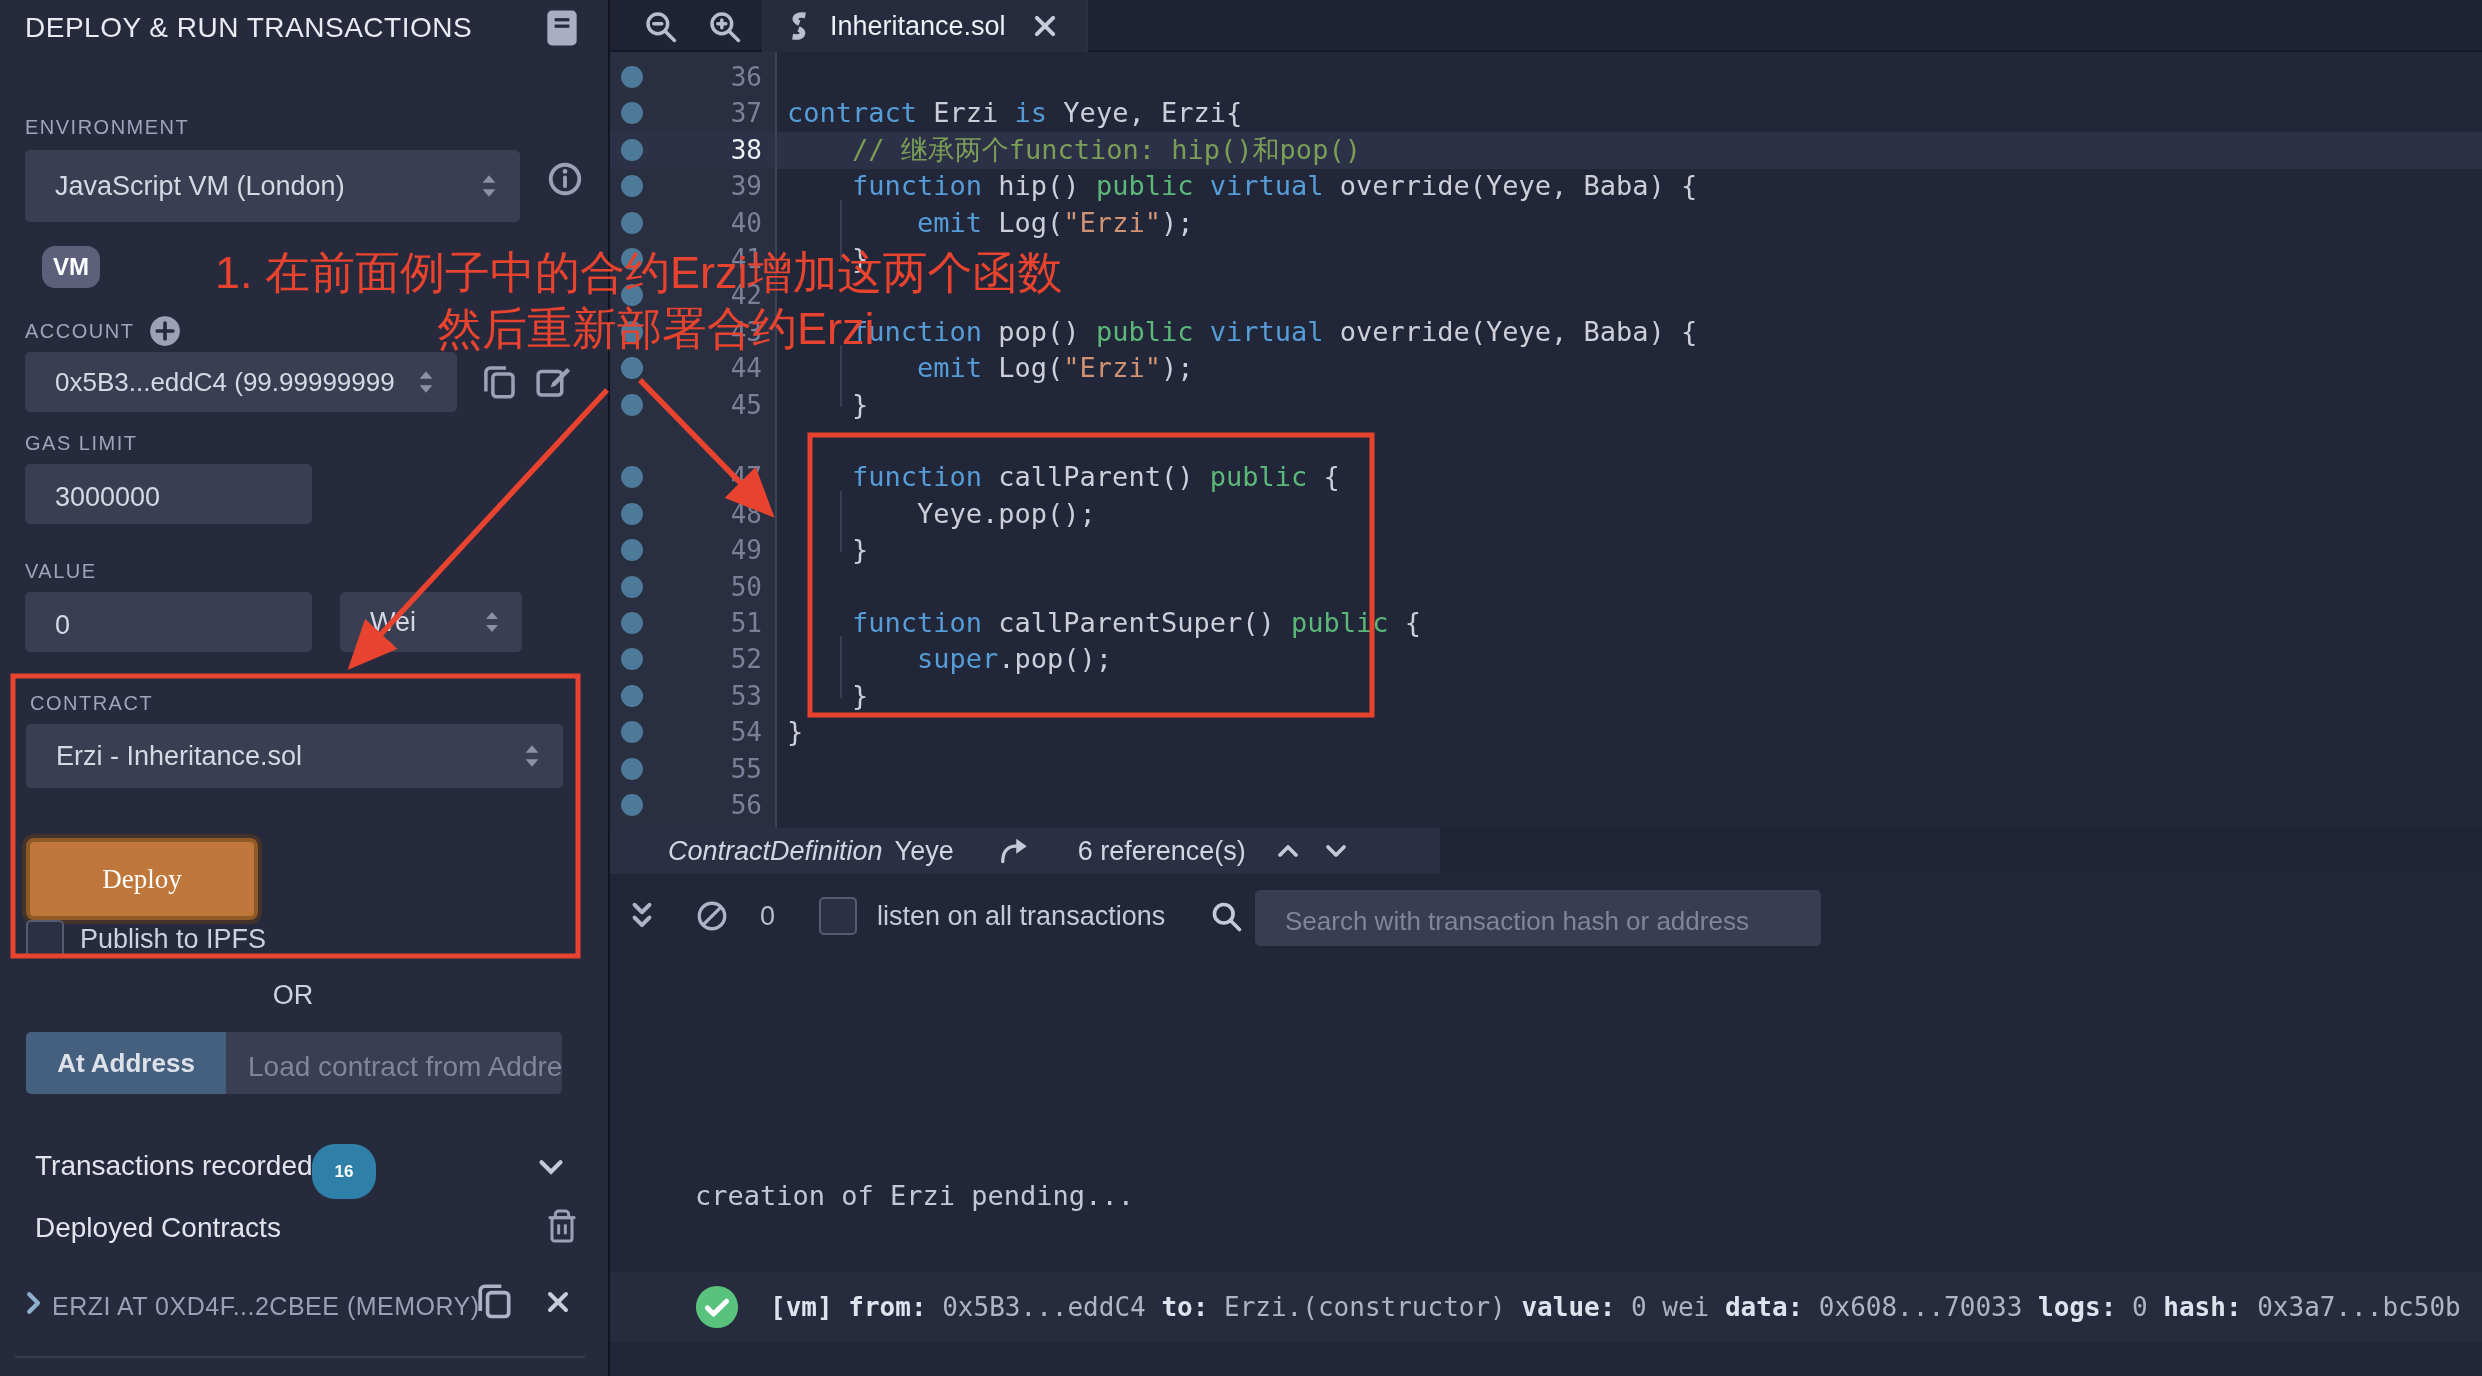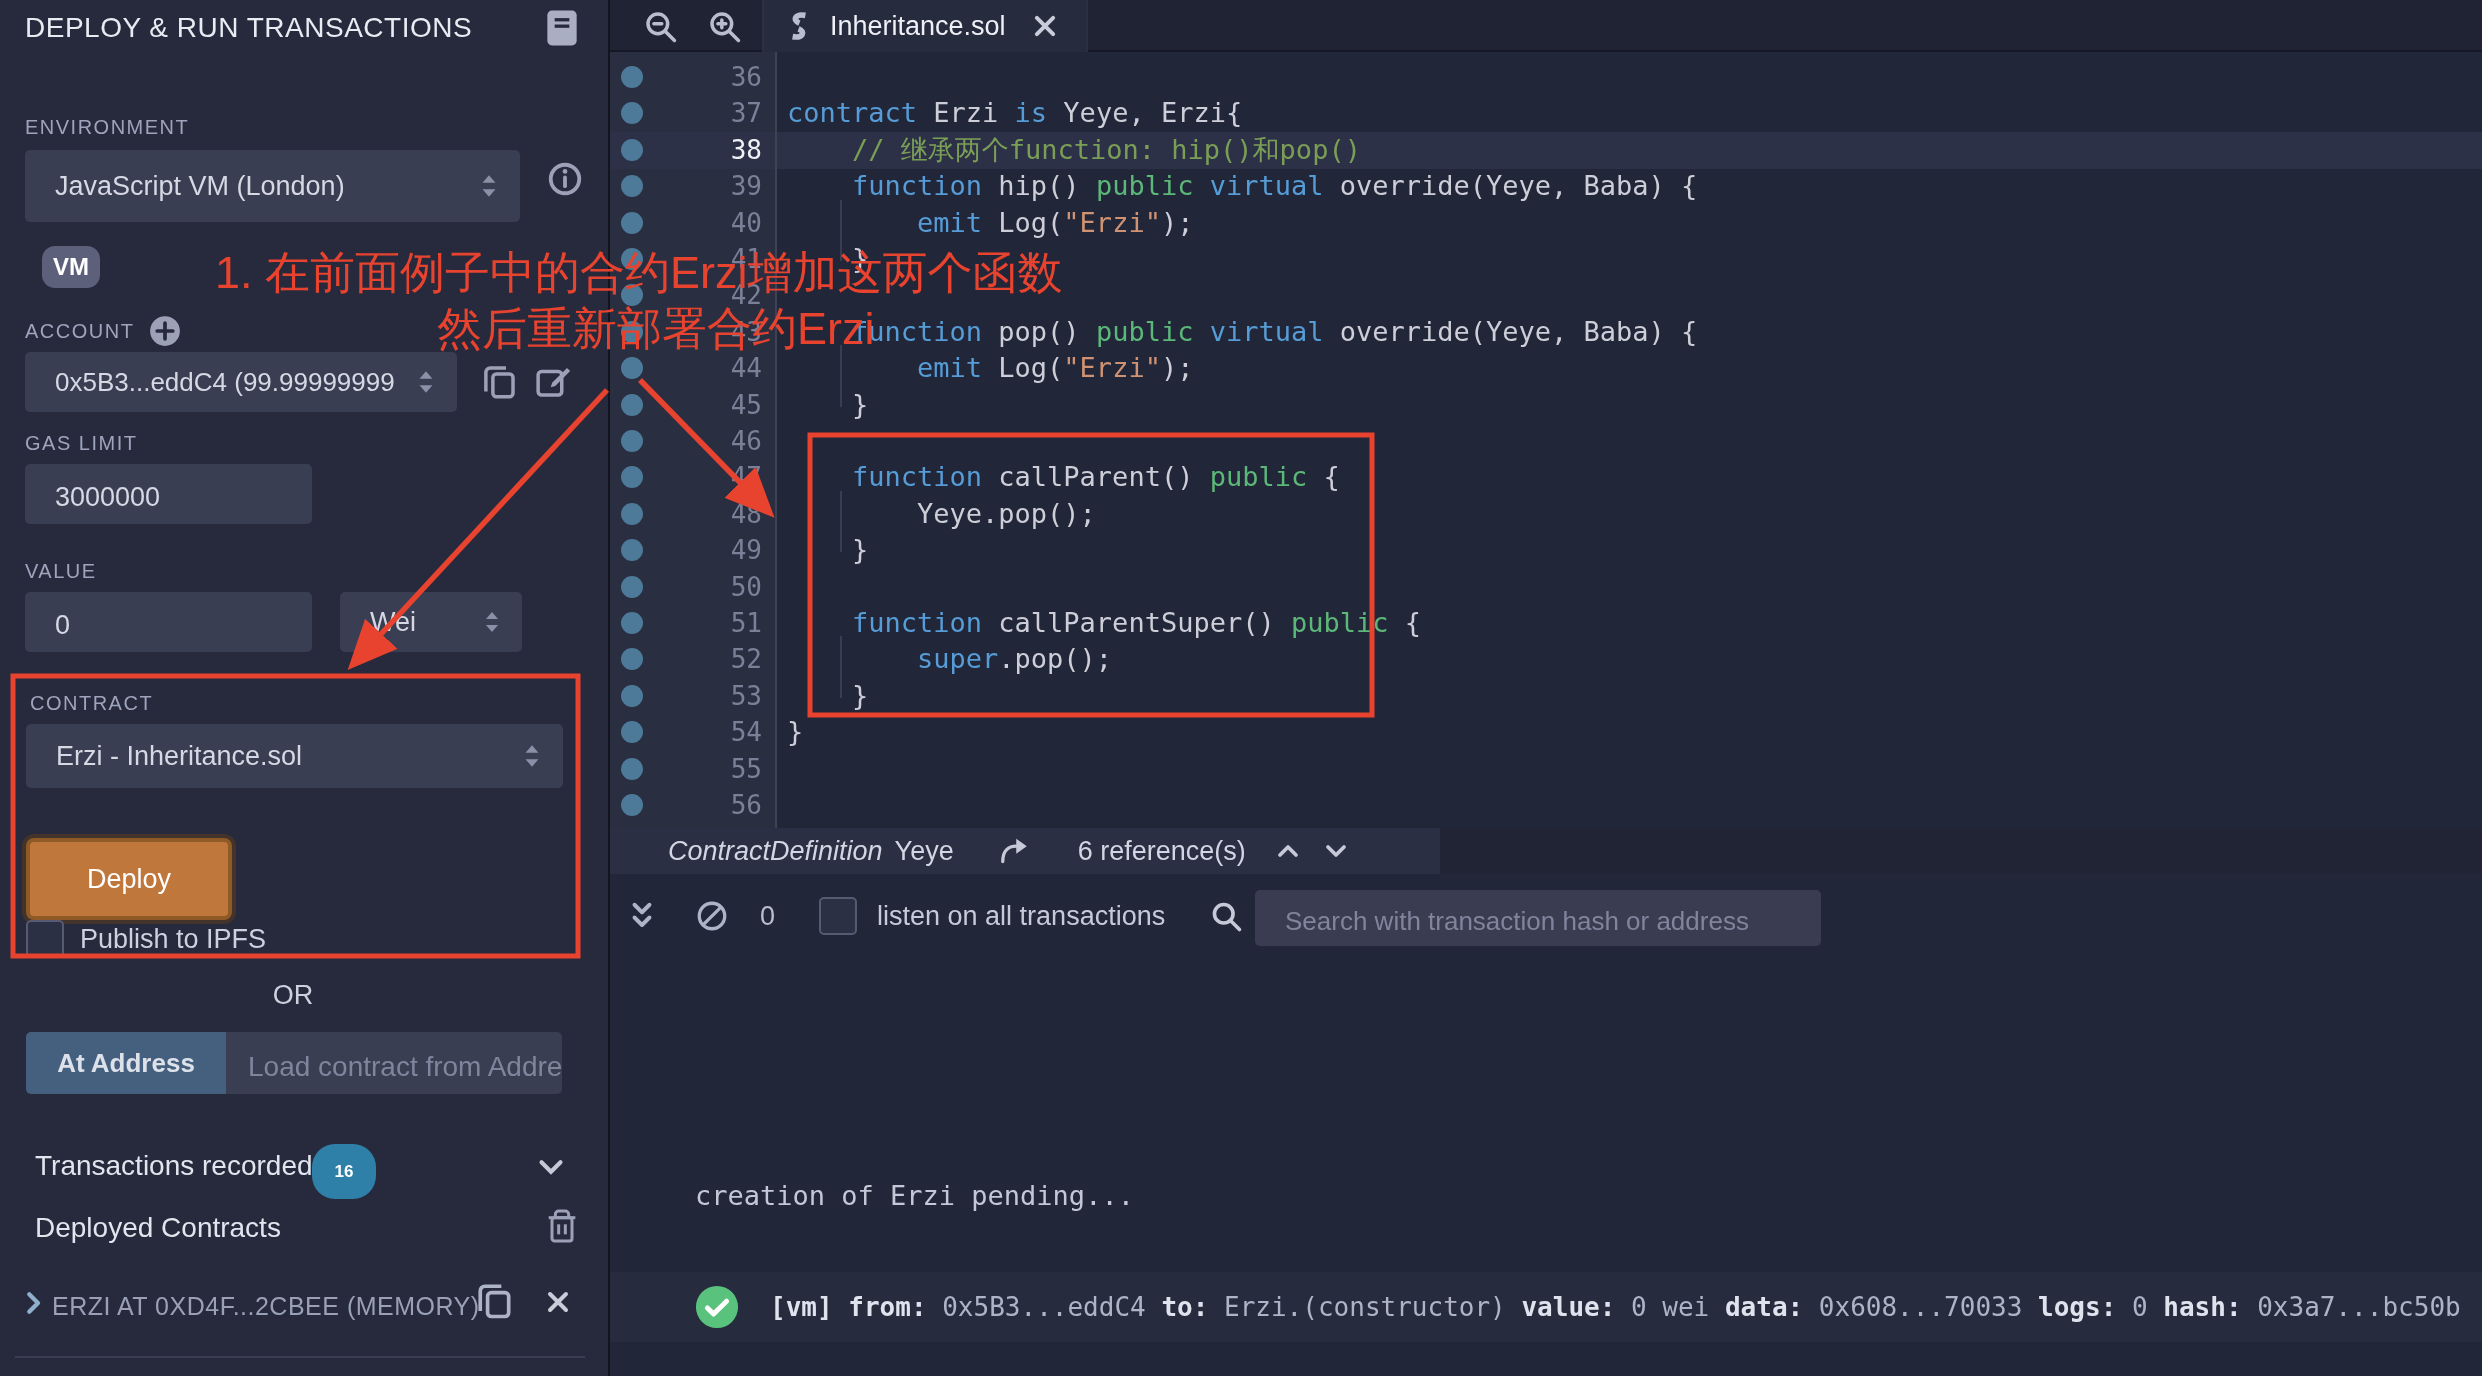--- a/index.html
+++ b/index.html
@@ -29,24 +29,24 @@
   .sel .sel-arrows { flex:0 0 auto; margin-left:8px; color:#8a90a8; }
   .inp { padding:7px 0 0 30px; outline:none; }
   .inp::placeholder { color:#80859e; }
   .vm-badge { position:absolute; left:42px; top:246px; width:58px; height:42px; background:#5c607a;
     border-radius:13px; color:#fff; font-size:24px; font-weight:bold; display:flex;
     align-items:center; justify-content:center; }
   .ic-info { position:absolute; left:546px; top:160px; width:38px; height:38px; color:#9ca1b8; }
   .ic-plus { position:absolute; left:148px; top:314px; width:34px; height:34px; color:#9ca1b8; }
   .ic-copy-acct { position:absolute; left:478px; top:360px; width:42px; height:42px; color:#9ca1b8; }
   .ic-edit-acct { position:absolute; left:532px; top:360px; width:42px; height:42px; color:#9ca1b8; }
-  #deploy-btn { position:absolute; left:26px; top:838px; width:206px; height:82px;
+  #deploy-btn { position:absolute; left:26px; top:838px; width:232px; height:82px;
     background:var(--deploy); border:4px solid #8f5a26; box-shadow:0 0 0 4px rgba(106,62,20,.45);
     border-radius:8px; color:#fff; font-size:27px; font-weight:500; display:flex;
-    align-items:center; justify-content:center; cursor:pointer; }
+    align-items:center; justify-content:center; cursor:pointer;font-family:Liberation Serif, serif; }
   .checkbox { position:absolute; width:38px; height:38px; border:2px solid #565a72;
     background:#2c3044; border-radius:5px; }
   .lbl-plain { position:absolute; font-size:27px; color:#cdd1de; }
   #at-address-btn { position:absolute; left:26px; top:1032px; width:200px; height:62px;
     background:var(--steel); border-radius:5px 0 0 5px; color:#dde1ea; font-weight:bold;
     font-size:26px; display:flex; align-items:center; justify-content:center; }
   #load-input { left:226px; top:1032px; width:336px; height:62px; border-radius:0 5px 5px 0;
     font-size:28px; padding-left:22px; }
   .txrec-badge { position:absolute; left:312px; top:1144px; min-width:64px; height:55px;
     background:var(--badge); border-radius:23px; color:#fff; font-size:17px; font-weight:bold;
@@ -339,25 +339,20 @@
     <div class="ed-row" style="top: 298.2px;">
       <span class="gdot"></span>
       <span class="gnum">44</span>
       <span class="gcode"><span class="tk-pln">        </span><span class="tk-kw">emit</span><span class="tk-pln"> Log(</span><span class="tk-str">"Erzi"</span><span class="tk-pln">);</span></span>
     </div>
     <div class="ed-row" style="top: 334.6px;">
       <span class="gdot"></span>
       <span class="gnum">45</span>
       <span class="gcode"><span class="tk-pln">    }</span></span>
     </div>
-    <div class="ed-row" style="top: 371px;">
-      <span class="gdot"></span>
-      <span class="gnum">46</span>
-      <span class="gcode"></span>
-    </div>
     <div class="ed-row" style="top: 407.4px;">
       <span class="gdot"></span>
       <span class="gnum">47</span>
       <span class="gcode"><span class="tk-pln">    </span><span class="tk-kw">function</span><span class="tk-pln"> callParent() </span><span class="tk-grn">public</span><span class="tk-pln"> {</span></span>
     </div>
     <div class="ed-row" style="top: 443.8px;">
       <span class="gdot"></span>
       <span class="gnum">48</span>
       <span class="gcode"><span class="tk-pln">        Yeye.pop();</span></span>
     </div>

